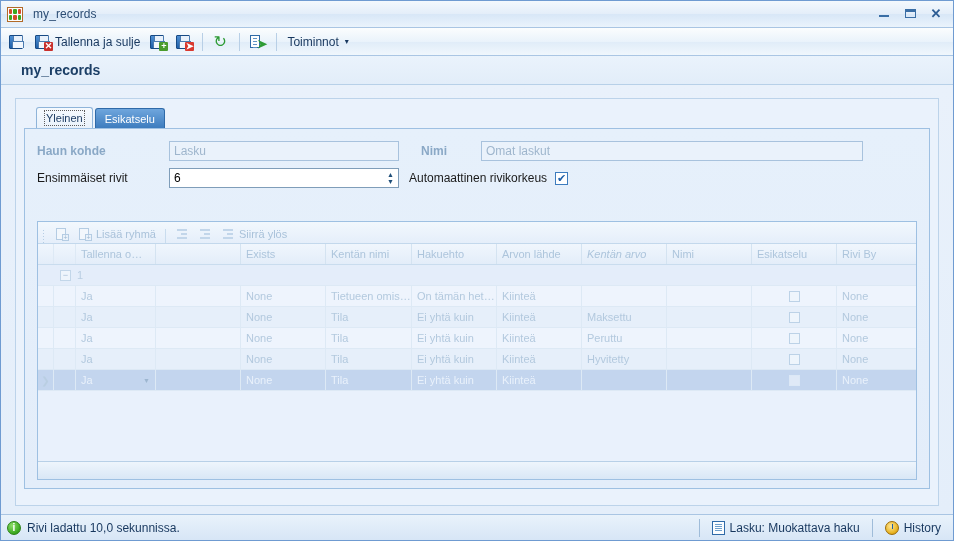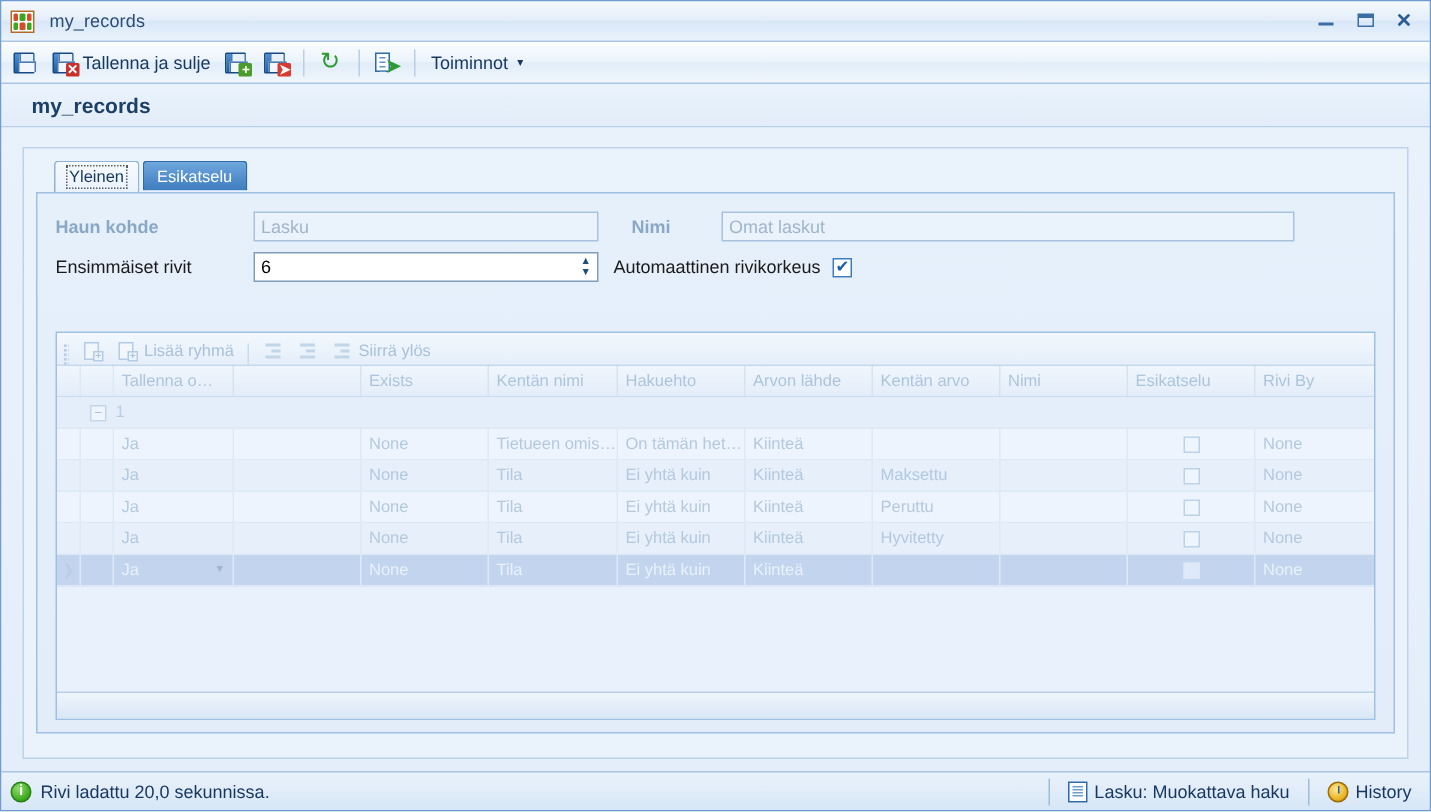--- a/index.html
+++ b/index.html
@@ -137,21 +137,21 @@
   }
   .outer-panel {
     height: 100%;
     border: 1px solid #bcd3ea;
     background: #eaf2fc;
     padding: 8px 8px 4px 8px;
     display: flex; flex-direction: column;
   }
 
   
-  .tabstrip { display: flex; align-items: flex-start; height: 21px; padding-left: 12px; }
+  .tabstrip { display: flex; align-items: flex-end; height: 21px; padding-left: 12px; }
   .tab {
     height: 20px; display: flex; align-items: center; padding: 0 9px;
     font-size: 11px; border: 1px solid #8fb4d9; border-bottom: none;
     border-radius: 3px 3px 0 0; cursor: default; position: relative;
   }
   .tab.active {
     background: linear-gradient(180deg,#f6fafe 0%, #e9f2fb 100%);
     color: #17375e; z-index: 3; height: 21px;
   }
   .tab.active .tab-label {
@@ -535,21 +535,21 @@
 
           <div class="grid-head">
             <div class="rowhdr"></div>
             <div class="indent-col"></div>
             <div class="cell" style="width:80px;flex:0 0 80px;">Tallenna o…</div>
             <div class="cell" style="width:85px;flex:0 0 85px;"></div>
             <div class="cell" style="width:85px;flex:0 0 85px;">Exists</div>
             <div class="cell" style="width:86px;flex:0 0 86px;">Kentän nimi</div>
             <div class="cell" style="width:85px;flex:0 0 85px;">Hakuehto</div>
             <div class="cell" style="width:85px;flex:0 0 85px;">Arvon lähde</div>
-            <div class="cell" style="width:85px;flex:0 0 85px;">Kentän arvo</div>
+            <div class="cell" style="width:85px;flex:0 0 85px;font-style:italic;">Kentän arvo</div>
             <div class="cell" style="width:85px;flex:0 0 85px;">Nimi</div>
             <div class="cell" style="width:85px;flex:0 0 85px;">Esikatselu</div>
             <div class="cell" style="flex:1 1 auto;border-right:none;">Rivi By</div>
           </div>
 
           <div class="grid-body">
 
             <div class="group-row">
               <div class="rowhdr"></div>
               <div style="display:flex;align-items:center;padding-left:6px;">
@@ -653,21 +653,21 @@
 
       </div>
 
       <div class="panel-footer"></div>
     </div>
   </div>
 
   <div class="statusbar">
     <div class="sb-left">
       <div class="info-ic">i</div>
-      <div class="sb-text">Rivi ladattu 20,0 sekunnissa.</div>
+      <div class="sb-text">Rivi ladattu 10,0 sekunnissa.</div>
     </div>
     <div class="sb-sep"></div>
     <div class="sb-item">
       <span class="doc-ic">
           <i></i>
           <i></i>
           <i></i>
           <i></i>
         </span>
       <span class="sb-text">Lasku: Muokattava haku</span>

